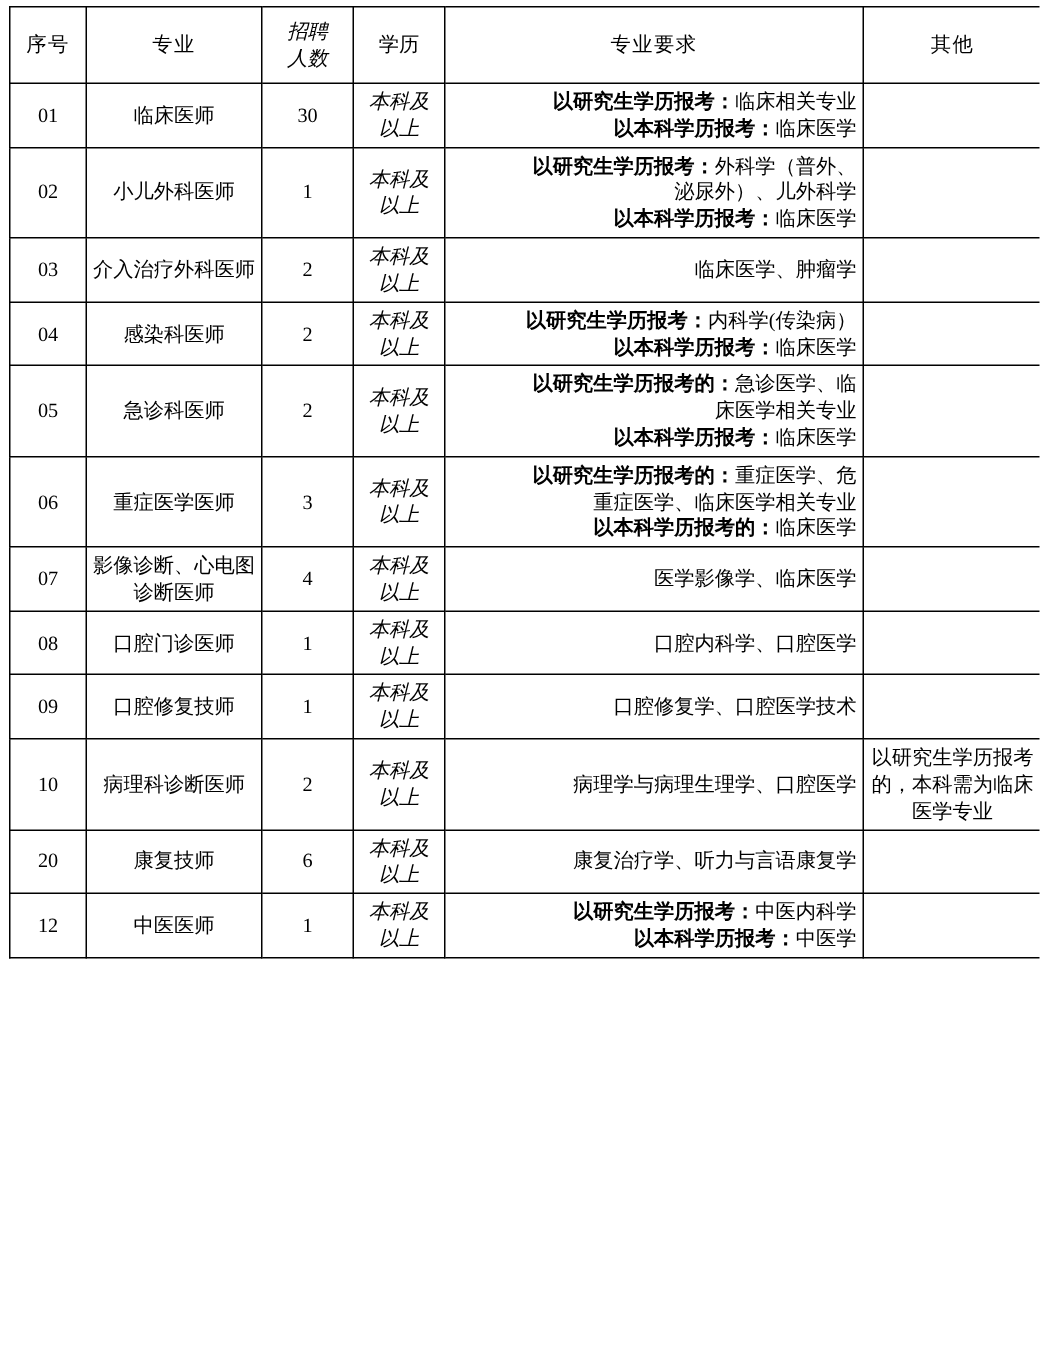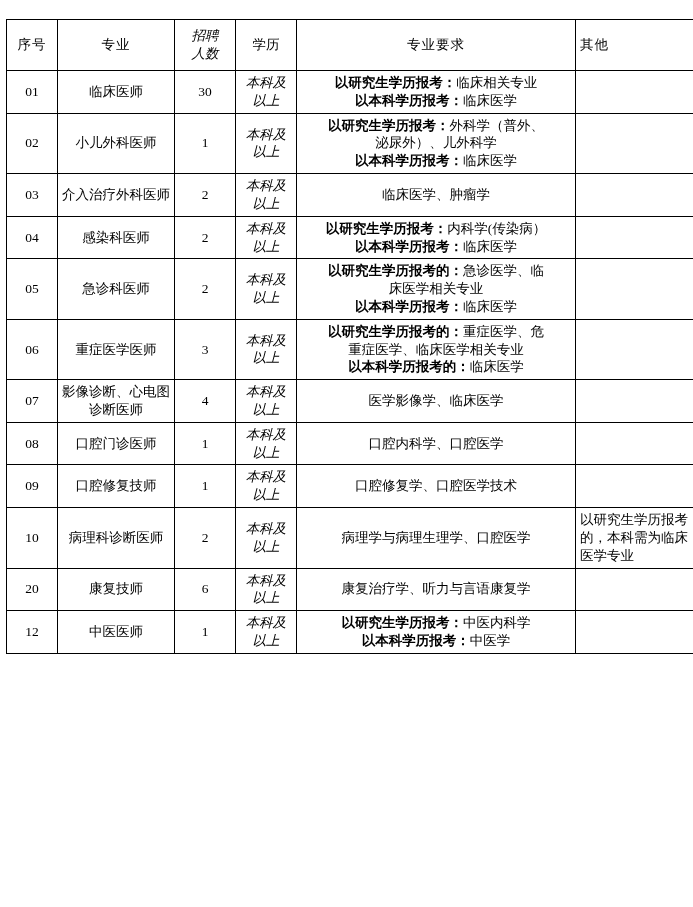--- a/index.html
+++ b/index.html
@@ -12,21 +12,21 @@
     height: 907px;
     font-family: "Liberation Serif", "DejaVu Serif", serif;
     color: #000000;
     overflow: hidden;
   }
   .sheet {
     position: relative;
     width: 693px;
     height: 665px;
     box-sizing: border-box;
-    padding: 19px 6px 0 6px;
+    padding: 4px 6px 0 6px;
   }
   table.recruit {
     border-collapse: collapse;
     table-layout: fixed;
     width: 681px;
     margin: 0;
   }
   table.recruit td, table.recruit th {
     border: 1px solid #000000;
     padding: 3px 4px;
@@ -39,22 +39,22 @@
     text-align: center;
     font-size: 15px;
     font-weight: bold;
     height: 44px;
     letter-spacing: 1px;
   }
   .c-no      { width: 42px;  text-align: center; }
   .c-major   { width: 108px; text-align: center; padding-left: 8px; }
   .c-count   { width: 52px;  text-align: center; }
   .c-edu     { width: 52px;  text-align: center; font-size: 12.5px; line-height: 1.25; }
-  .c-req     { width: 270px; text-align: center; padding-left: 6px; }
-  .c-other   { width: 110px; text-align: left; font-size: 12.5px; line-height: 1.45; }
+  .c-req     { width: 270px; text-align: right; padding-left: 6px; }
+  .c-other   { width: 110px; text-align: center; font-size: 12.5px; line-height: 1.45; }
 
   thead .c-count, thead .c-edu {
     letter-spacing: 0;
     font-size: 14.5px;
     line-height: 1.2;
   }
   .req-line { display: block; }
   .req-line b { font-weight: bold; }
   .edu-two { display: block; font-style: italic; }
 </style>

